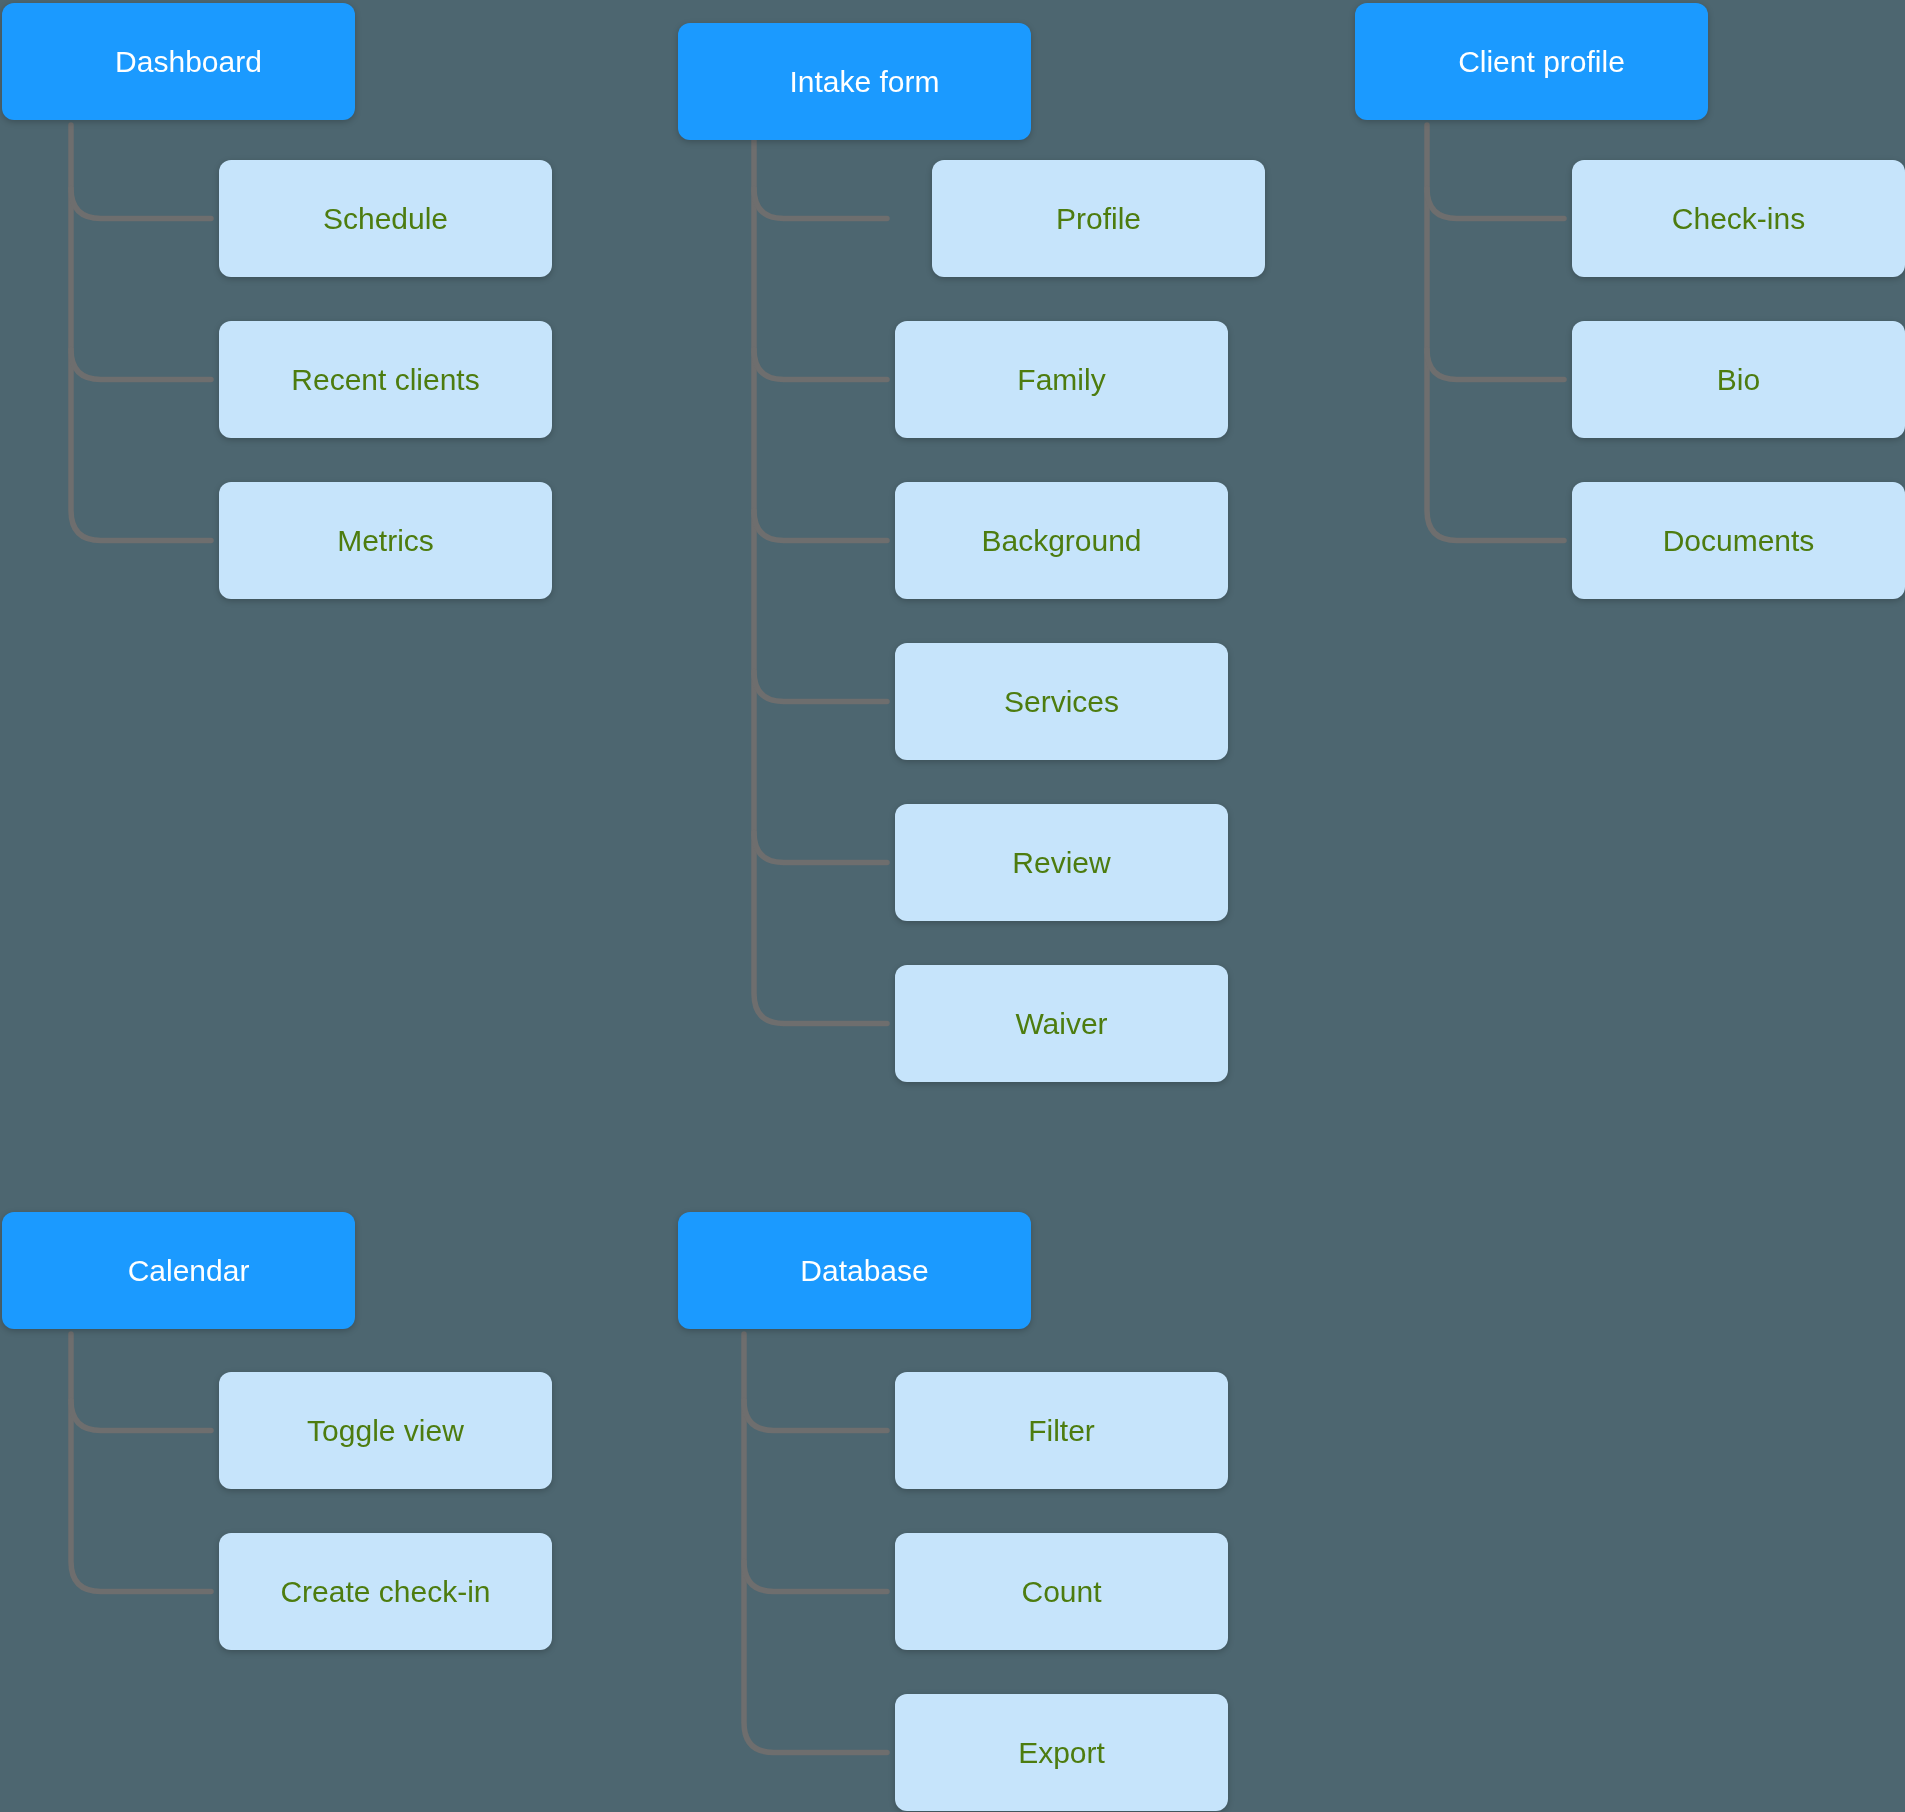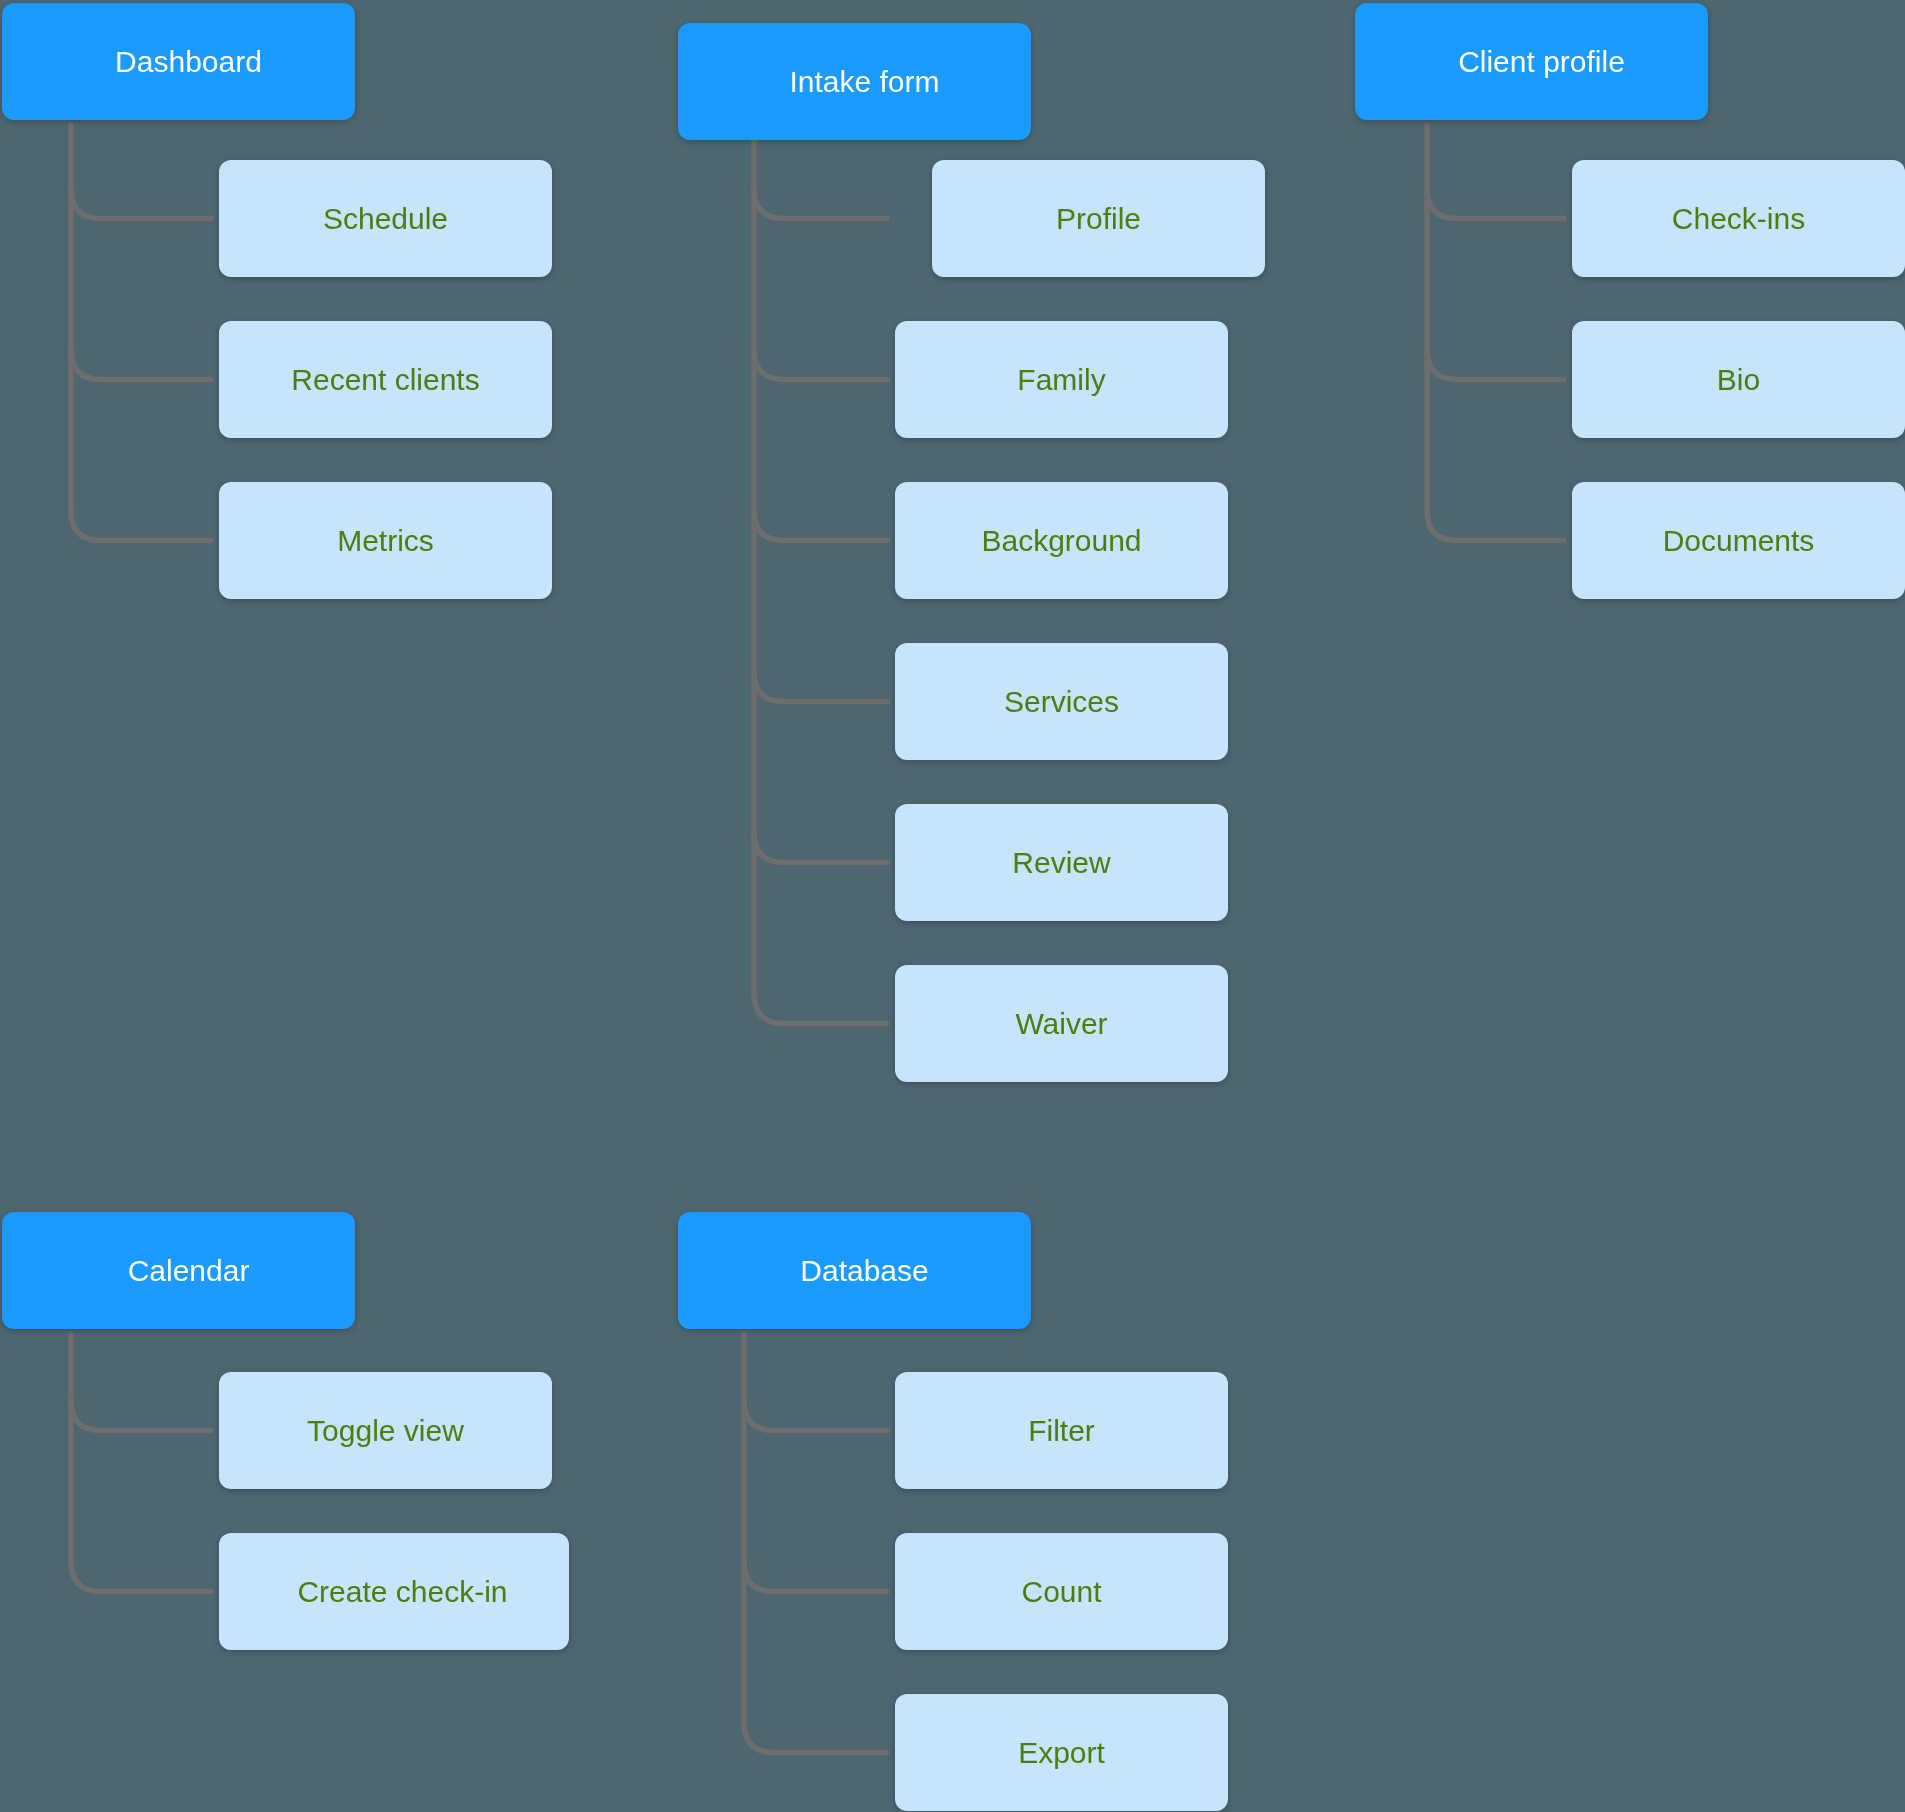--- a/index.html
+++ b/index.html
@@ -103,20 +103,20 @@
   <div class="node child" style="left:895px; top:804px;">Review</div>
   <div class="node child" style="left:895px; top:965px;">Waiver</div>
 
   <div class="node root" style="left:1355px; top:3px;">Client profile</div>
   <div class="node child" style="left:1572px; top:160px;">Check-ins</div>
   <div class="node child" style="left:1572px; top:321px;">Bio</div>
   <div class="node child" style="left:1572px; top:482px;">Documents</div>
 
   <div class="node root" style="left:2px;   top:1212px;">Calendar</div>
   <div class="node child" style="left:219px; top:1372px;">Toggle view</div>
-  <div class="node child" style="left:219px; top:1533px;padding-left:17px;">Create check-in</div>
+  <div class="node child" style="left:219px; top:1533px;">Create check-in</div>
 
   <div class="node root" style="left:678px; top:1212px;">Database</div>
   <div class="node child" style="left:895px; top:1372px;">Filter</div>
   <div class="node child" style="left:895px; top:1533px;">Count</div>
   <div class="node child" style="left:895px; top:1694px;">Export</div>
 
 </div>
 
 </body></html>

